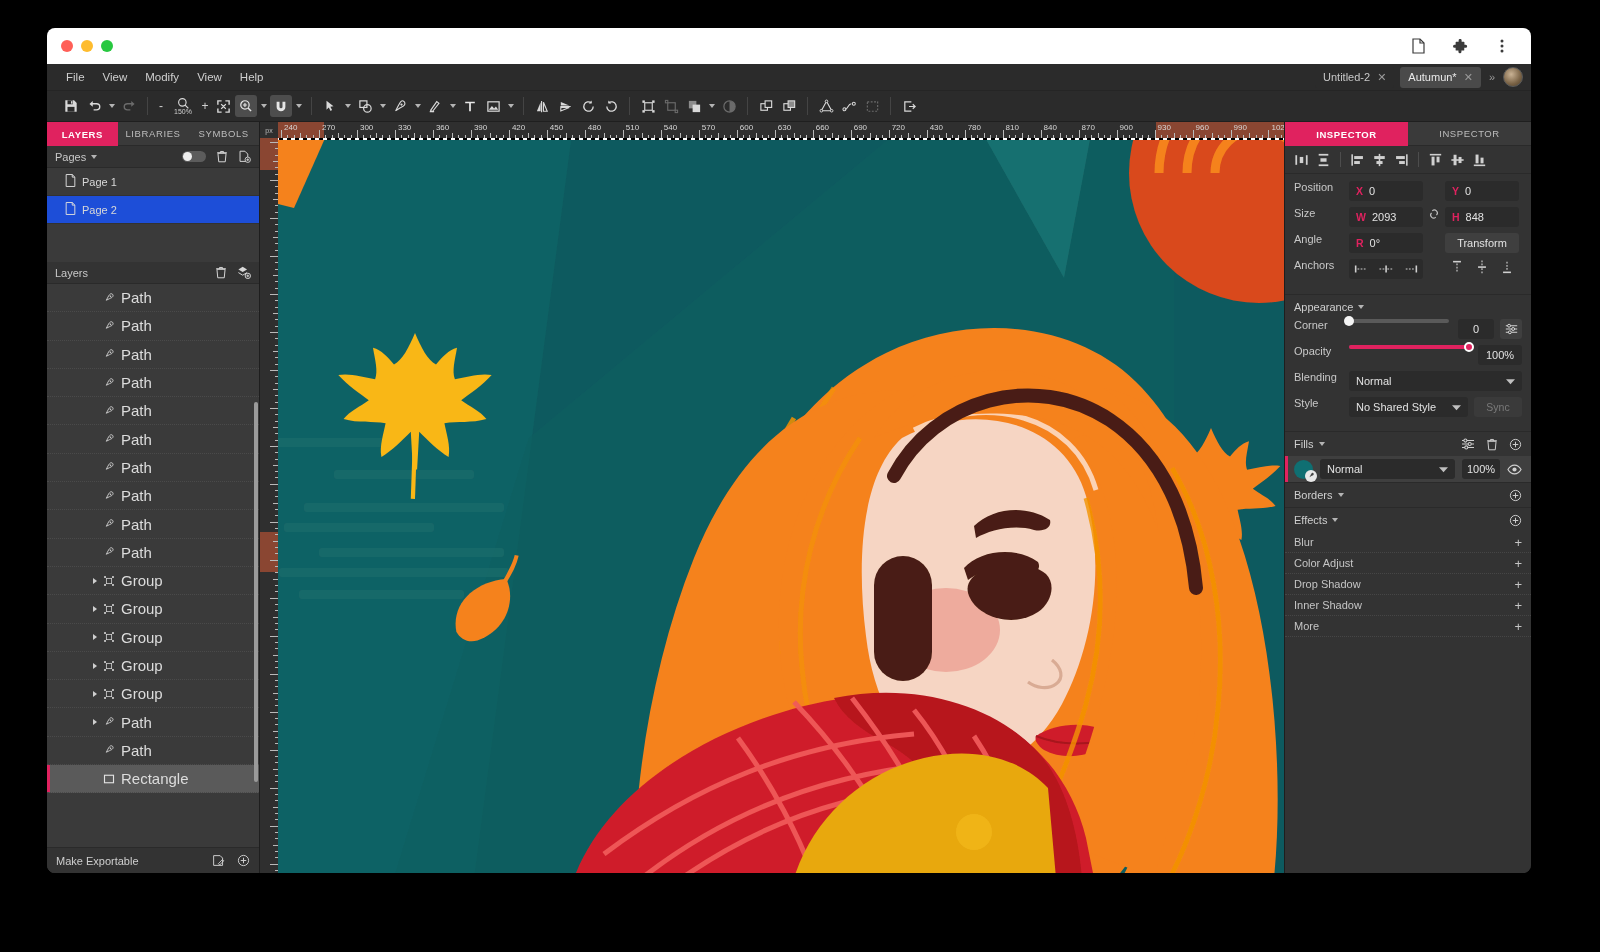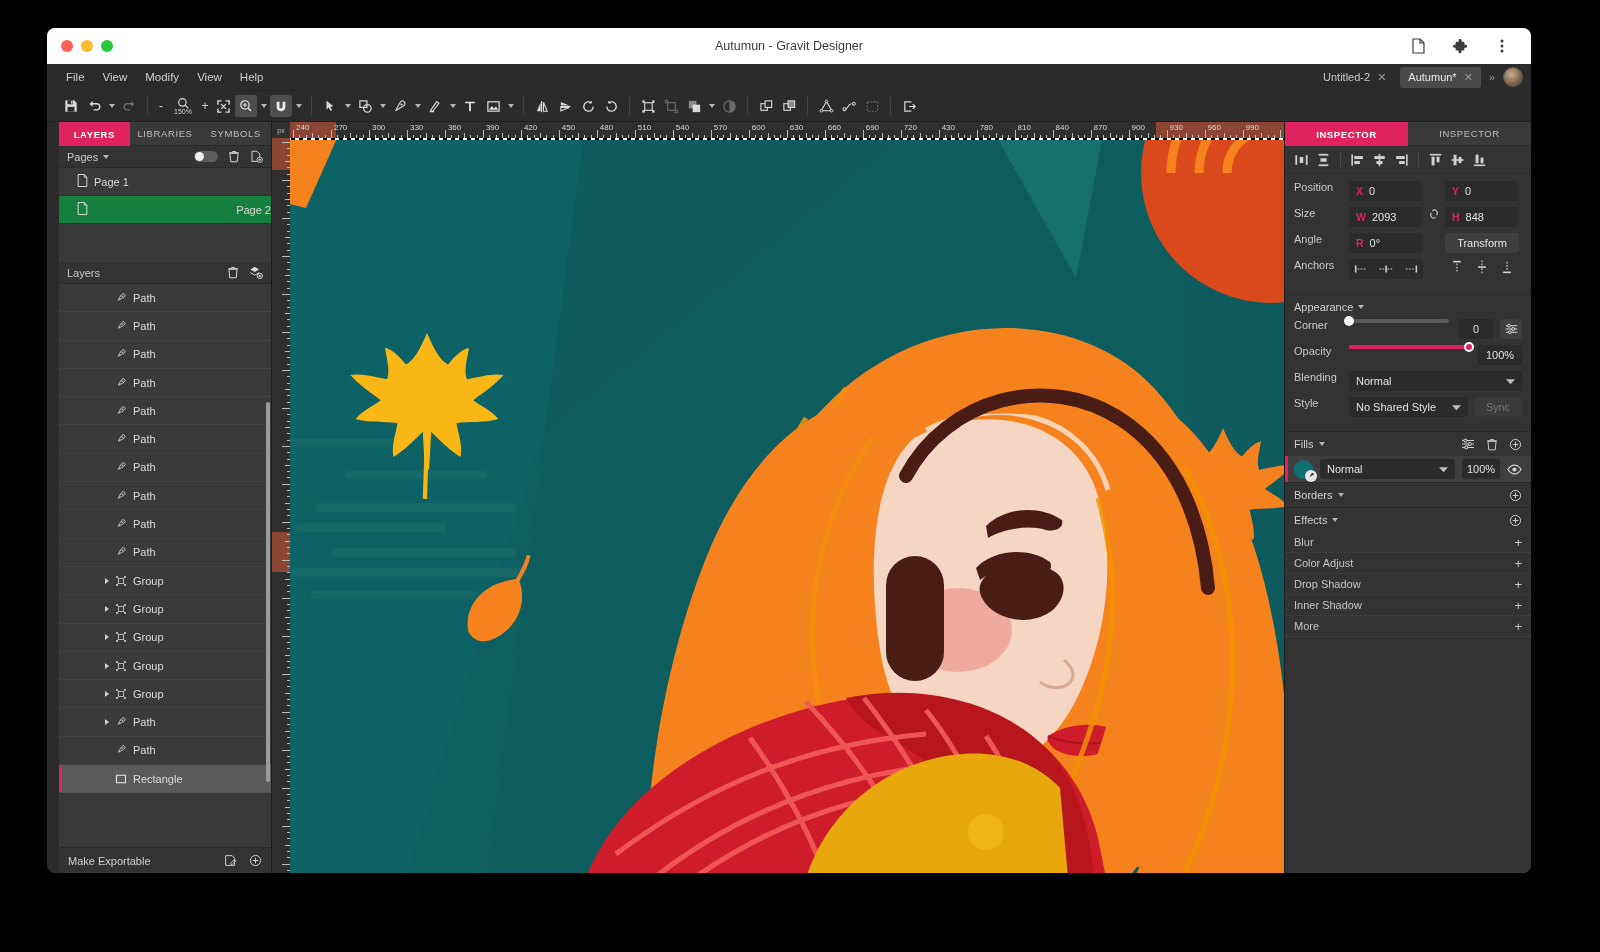--- a/index.html
+++ b/index.html
@@ -100,21 +100,21 @@
     border-top: 4px solid #b4b4b4;
   }
   .zoomlbl {
     display: flex; flex-direction: column; align-items: center; justify-content: center;
     width: 30px; cursor: pointer;
   }
   .zoomlbl small { font-size: 7px; color: #cfcfcf; line-height: 1; margin-top: -2px; }
   .zsign { color: #cfcfcf; font-size: 12px; width: 12px; text-align: center; cursor: pointer; }
 
   
-  .body { display: flex; height: 751px; padding-left: 12px; }
+  .body { display: flex; height: 751px; }
 
   
   .left-panel {
     width: 213px; background: #333333;
     display: flex; flex-direction: column;
     border-right: 1px solid #1e1e1e;
   }
   .panel-tabs { display: flex; height: 24px; background: #3a3a3a; }
   .panel-tab {
     flex: 1; display: flex; align-items: center; justify-content: center;
@@ -145,27 +145,27 @@
     width: 9px; height: 9px; border-radius: 50%; background: #efefef;
   }
 
   .pages-list { background: #3a3a3a; }
   .page-row {
     height: 28px; display: flex; align-items: center;
     padding-left: 18px; gap: 6px;
     font-size: 11px; color: #d8d8d8; cursor: pointer;
     border-bottom: 1px solid #323232;
   }
-  .page-row.active { background: #15803d; justify-content: space-between; }
+  .page-row.active { background: #1d4ed8; }
   .pages-empty { height: 38px; background: #3a3a3a; }
 
   .layers-wrap { flex: 1; overflow: hidden; position: relative; background: #3a3a3a; }
   .layer-row {
     height: 28.3px; display: flex; align-items: center;
-    gap: 6px; font-size: 11px; color: #dcdcdc;
+    gap: 6px; font-size: 15px; color: #dcdcdc;
     border-bottom: 1px dotted #4a4a4a;
     padding-left: 56px;
     cursor: pointer; position: relative;
   }
   .layer-row.selected { background: #5a5a5a; }
   .layer-row.selected::before {
     content:""; position:absolute; left:0; top:0; bottom:0; width:3px; background:#e0225f;
   }
   .layer-row .disc {
     position: absolute; left: 46px;
@@ -328,21 +328,20 @@
 <body>
 
 <div class="app-window">
 
   <div class="titlebar">
     <div class="traffic">
       <div class="light red"></div>
       <div class="light yellow"></div>
       <div class="light green"></div>
     </div>
-    <div class="win-title">Autumun - Gravit Designer</div>
     <div class="title-right">
       <span class="tbtn">
         <svg width="14" height="16" viewBox="0 0 14 16">
             <path d="M2 1h7l4 4v10H2z" fill="none" stroke="#3b3b3b" stroke-width="1.2"></path>
             <path d="M9 1v4h4" fill="none" stroke="#3b3b3b" stroke-width="1.2"></path>
           </svg>
       </span>
       <span class="tbtn">
         <svg width="15" height="15" viewBox="0 0 16 16">
             <path d="M6 1.5a1.6 1.6 0 013.2 0V3h2.3a.7.7 0 01.7.7V6h1.3a1.6 1.6 0 010 3.2H12v2.4a.7.7 0 01-.7.7H9v1.3a1.6 1.6 0 01-3.2 0V12.3H3.5a.7.7 0 01-.7-.7V9.2H1.6a1.6 1.6 0 010-3.2H2.8V3.7A.7.7 0 013.5 3H6z" fill="#3b3b3b"></path>

